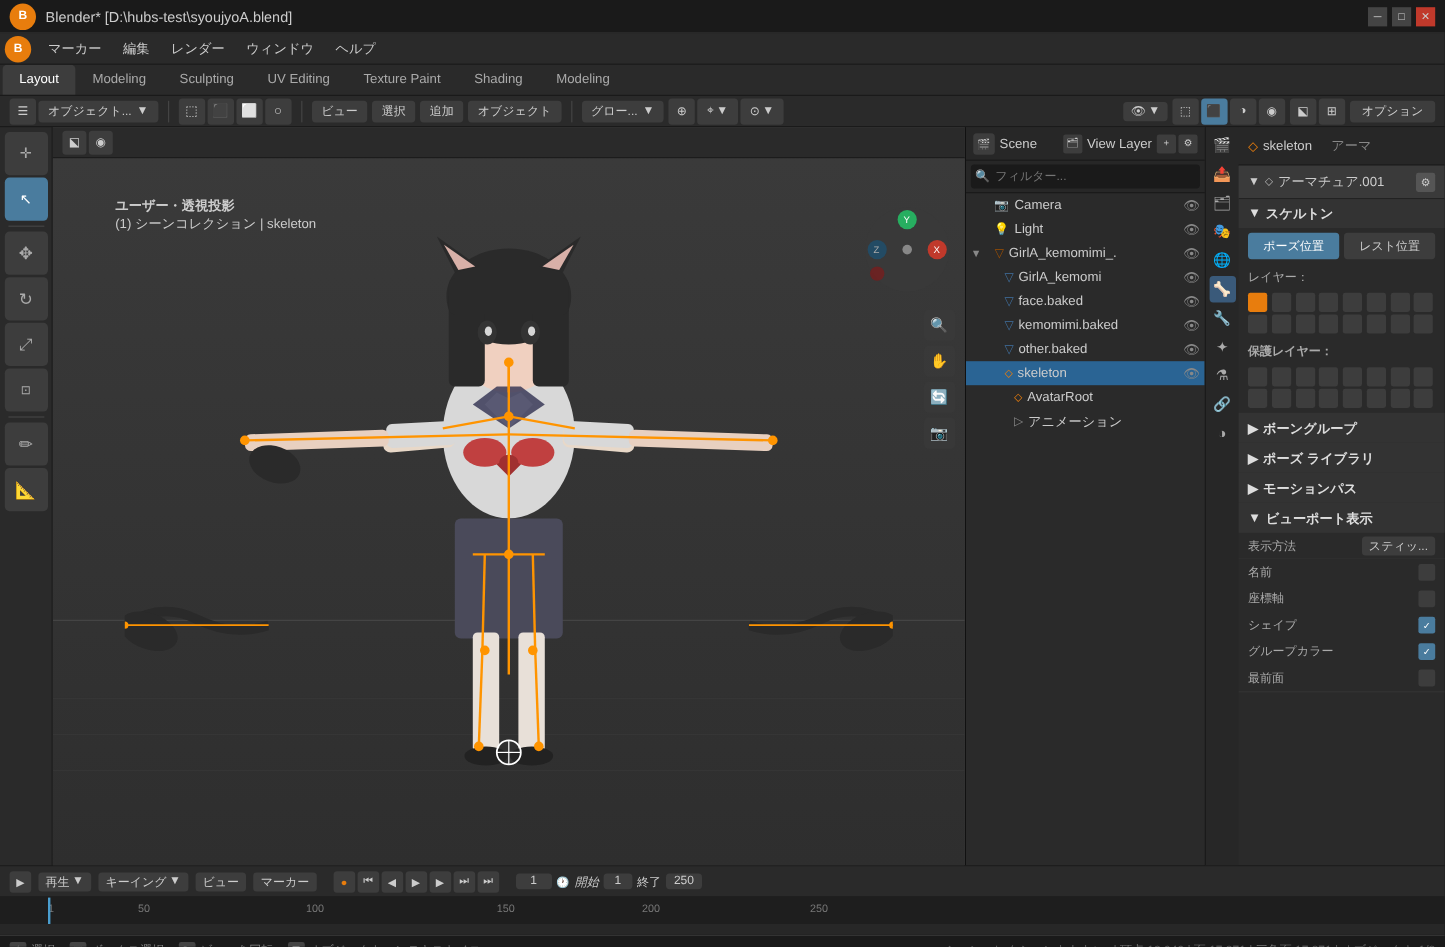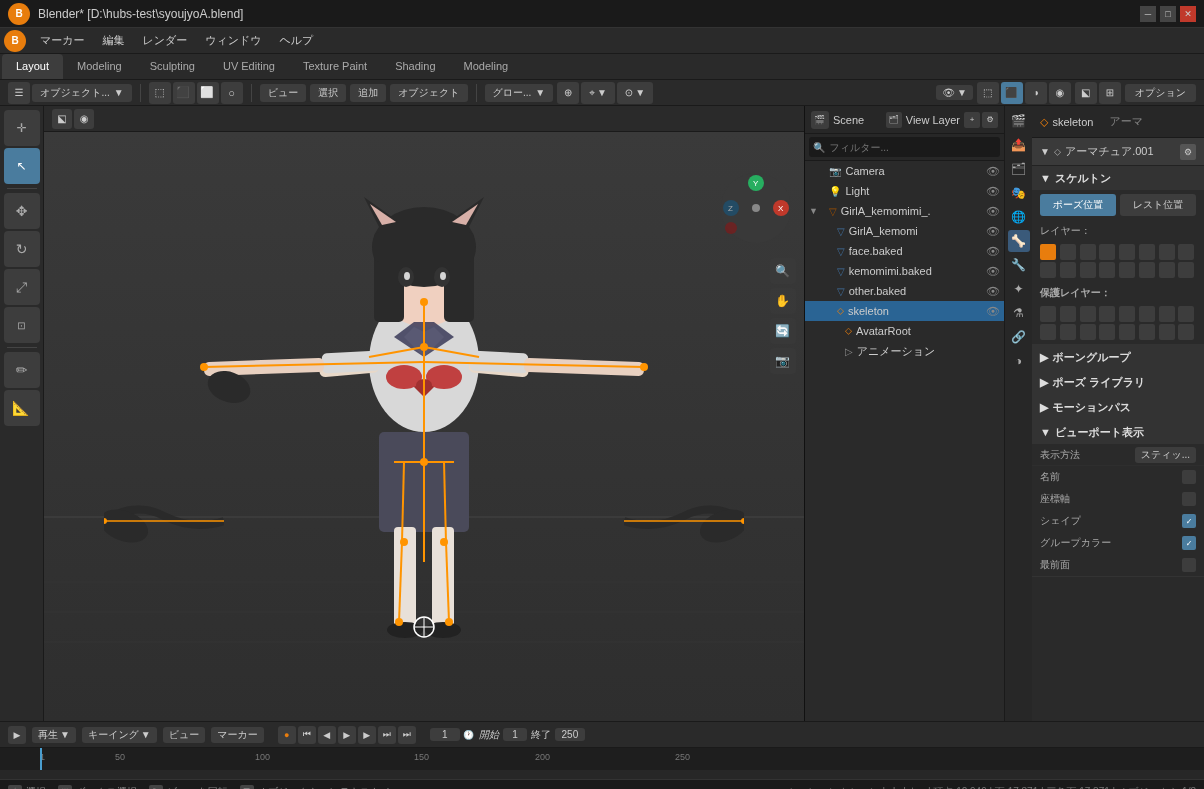--- a/index.html
+++ b/index.html
@@ -582,20 +582,24 @@
         <circle cx="0" cy="40" r="3" fill="#ff9400"></circle>
       </svg>
 
       <svg width="120" height="80" style="position:absolute;bottom:160px;right:60px;" viewBox="0 0 120 80">
         <path d="M120,40 Q90,20 60,35 Q30,50 0,40" stroke="#2a2a2a" stroke-width="8" fill="none"></path>
         <ellipse cx="100" cy="45" rx="25" ry="15" fill="#2a2a2a" transform="rotate(-20,100,45)"></ellipse>
         <line x1="0" y1="40" x2="120" y2="40" stroke="#ff9400" stroke-width="1.5"></line>
         <circle cx="120" cy="40" r="3" fill="#ff9400"></circle>
       </svg>
 
+      <div id="viewport-info">
+        <div class="line1">ユーザー・透視投影</div>
+        <div>(1) シーンコレクション | skeleton</div>
+      </div>
 
       <svg id="gizmo" viewBox="0 0 80 80">
         <circle cx="40" cy="40" r="35" fill="#3a3a3a" opacity="0.8"></circle>
 
         <circle cx="65" cy="40" r="8" fill="#c0392b"></circle>
         <text x="62" y="43" font-size="8" fill="white">X</text>
 
         <circle cx="40" cy="15" r="8" fill="#27ae60"></circle>
         <text x="37" y="18" font-size="8" fill="white">Y</text>
 

